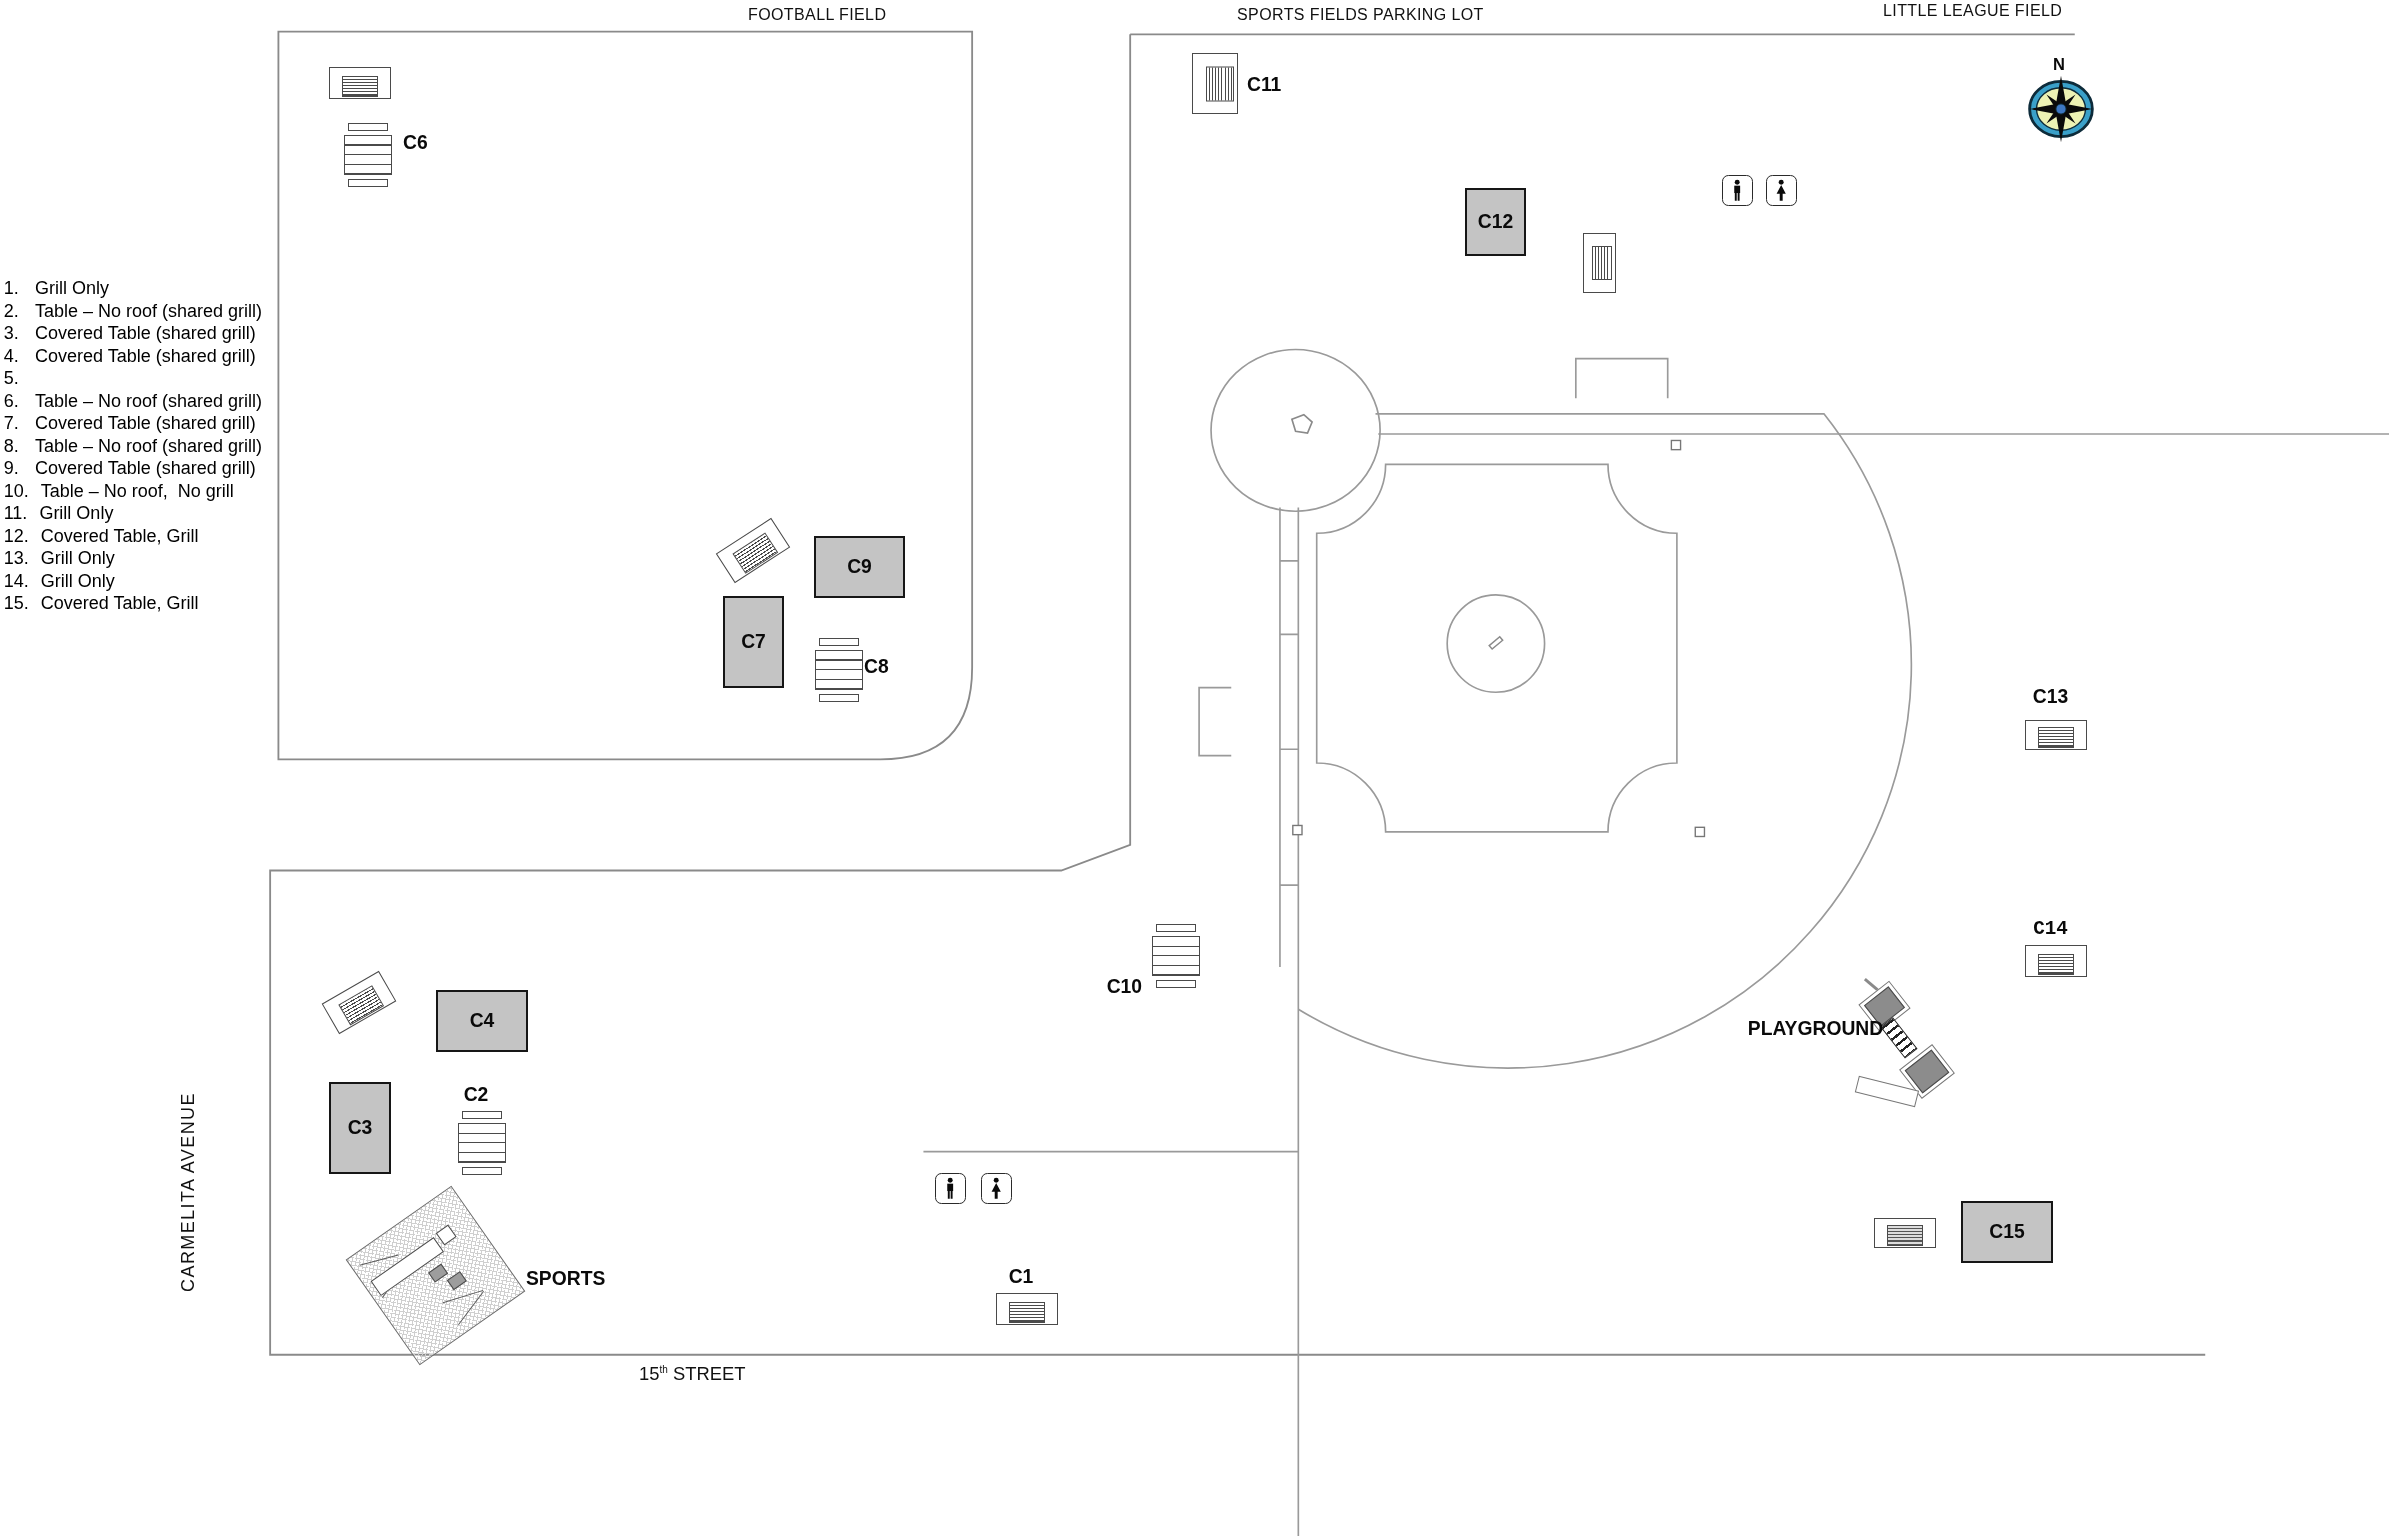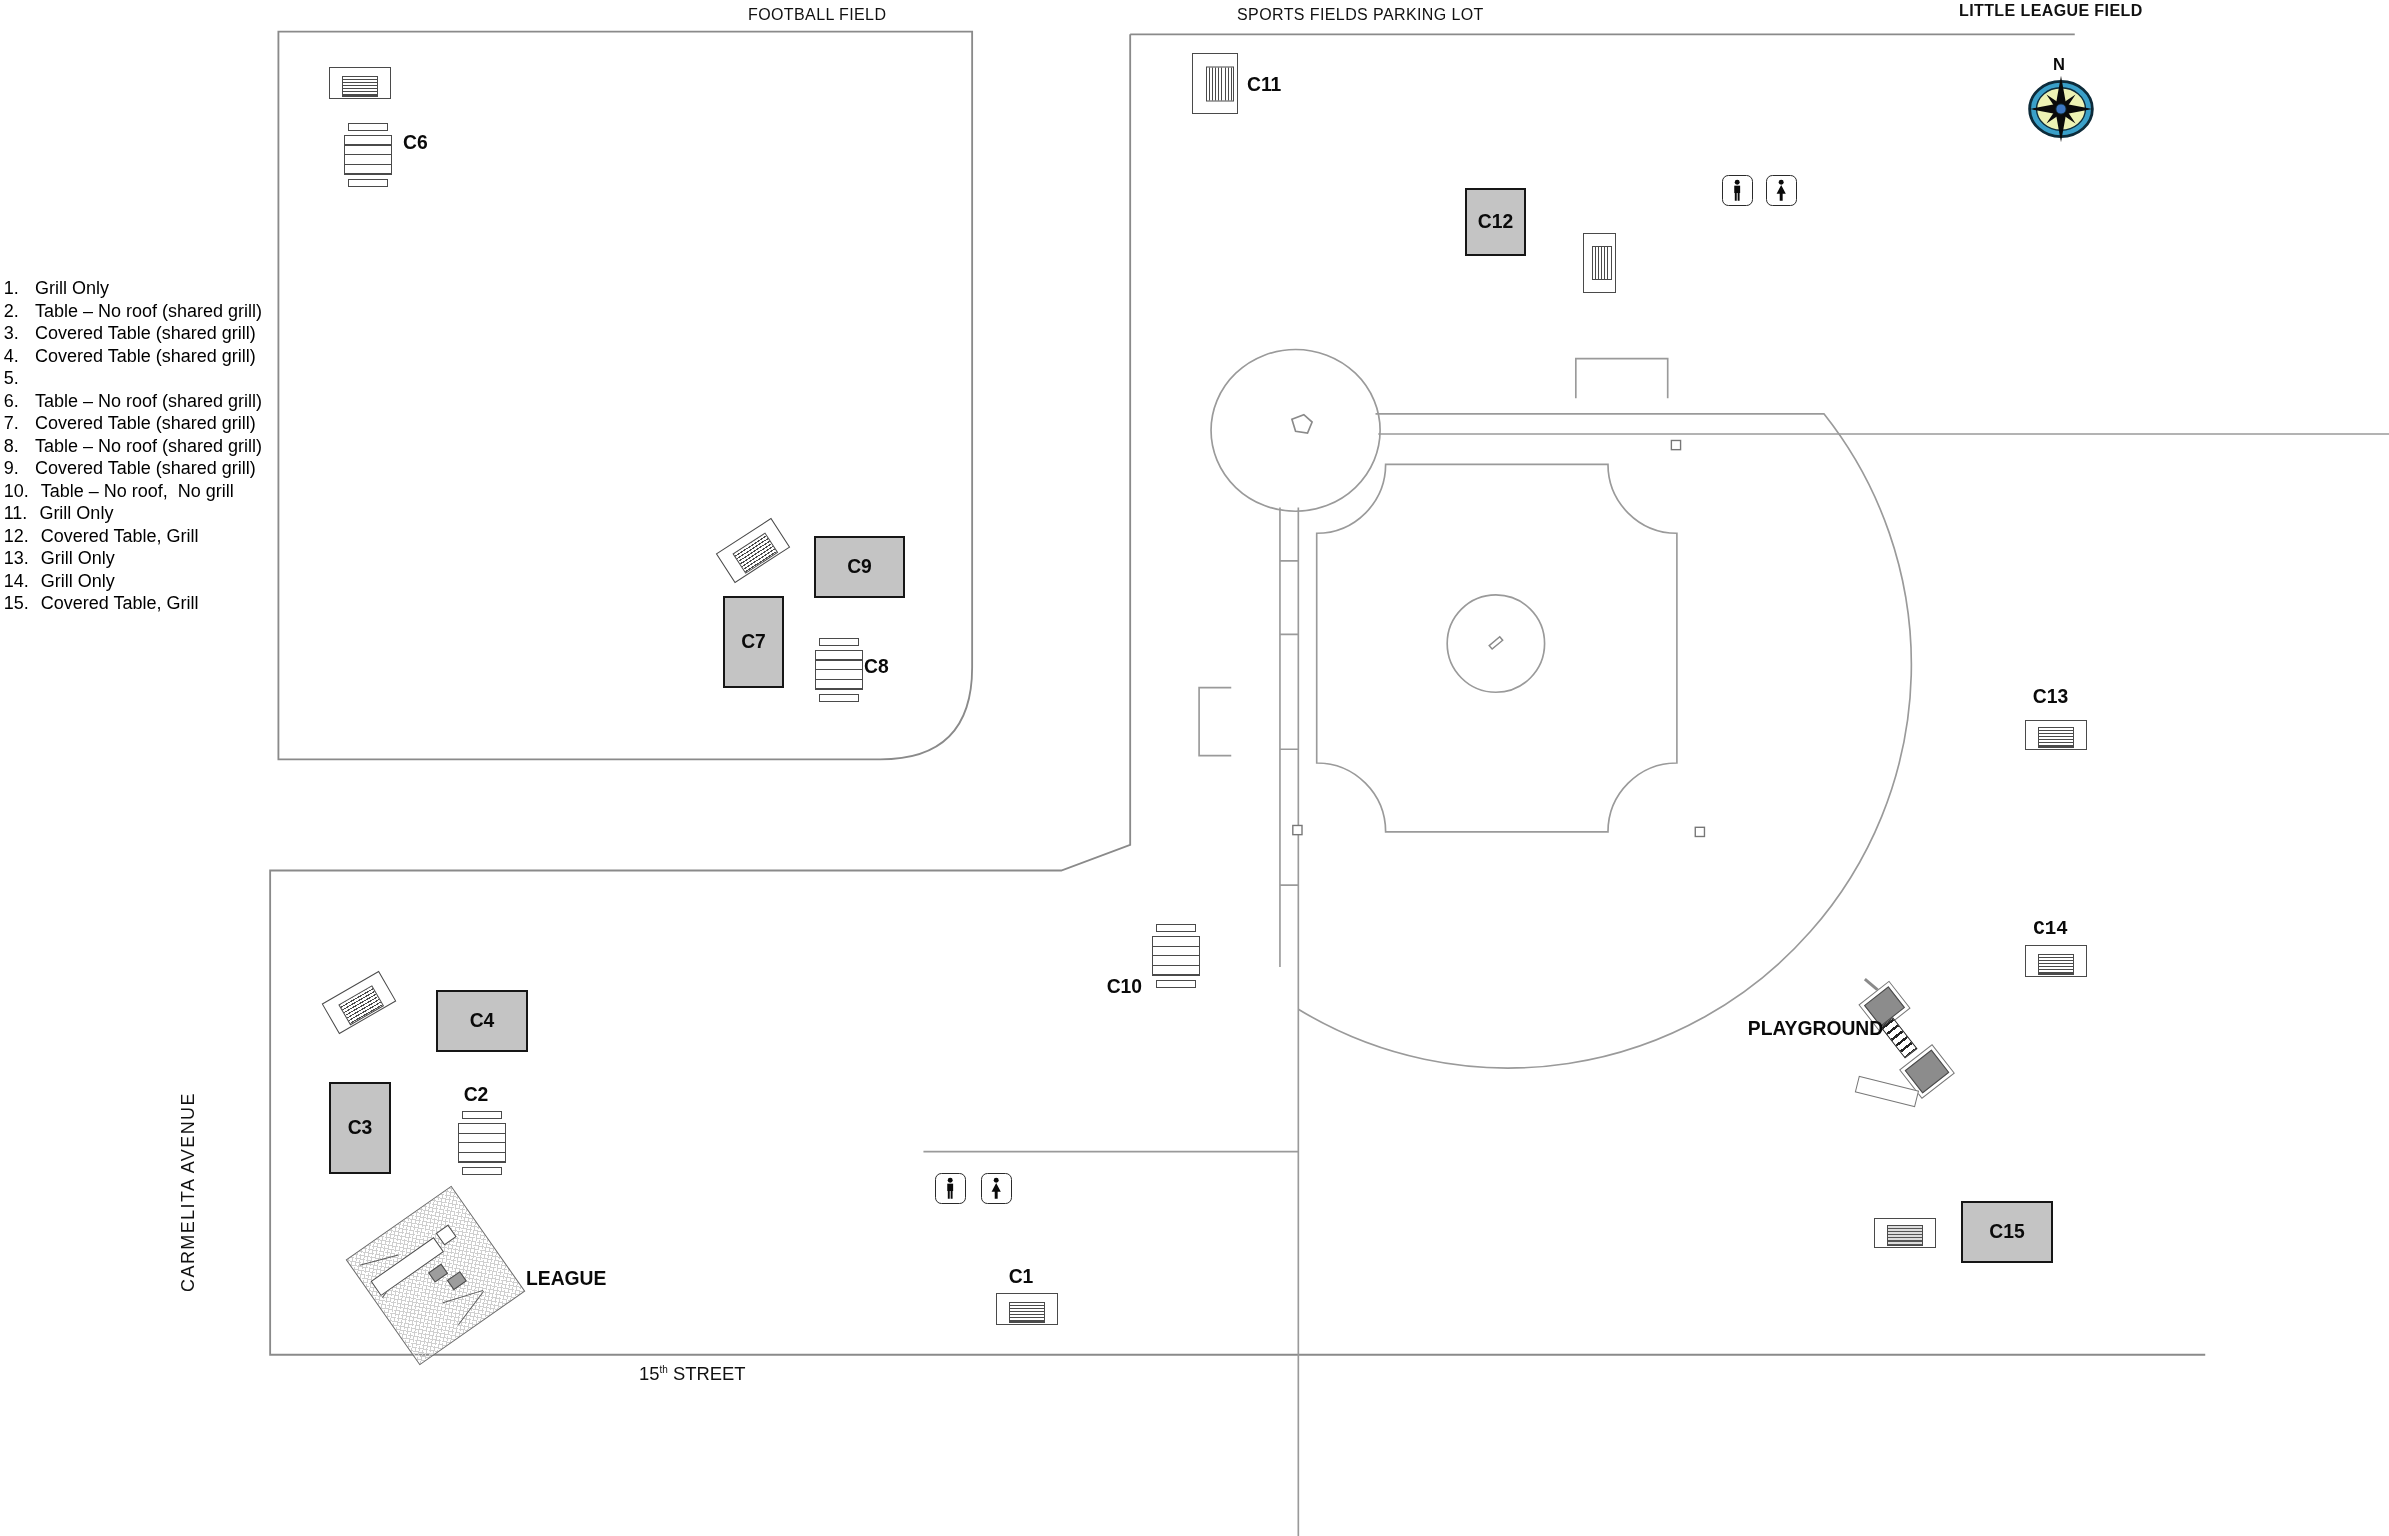--- a/index.html
+++ b/index.html
@@ -93,21 +93,21 @@
 
     <path d="M1340,748 H1305 V822 H1340" fill="none" stroke="#9a9a9a" stroke-width="1.8"></path>
 
     <rect x="1819" y="479" width="10" height="10" fill="#fff" stroke="#777" stroke-width="1.5"></rect>
     <rect x="1845" y="900" width="10" height="10" fill="#fff" stroke="#777" stroke-width="1.5"></rect>
     <rect x="1407" y="898" width="10" height="10" fill="#fff" stroke="#777" stroke-width="1.5"></rect>
   </svg>
 
   <div class="abs zone-label" style="left:724px;top:5.5px;width:110px;">FOOTBALL FIELD</div>
   <div class="abs zone-label" style="left:1213px;top:5.5px;width:211px;">SPORTS FIELDS PARKING LOT</div>
-  <div class="abs zone-label" style="left:1935px;top:1.8px;width:147px;font-weight:bold;">LITTLE LEAGUE FIELD</div>
+  <div class="abs zone-label" style="left:1859px;top:1.8px;width:147px;">LITTLE LEAGUE FIELD</div>
 
   <div class="abs legend" id="legend-list">
       <div class="legend-row">
         <span class="lnum">1.</span>
         <span class="ltxt">Grill Only</span>
       </div>
       <div class="legend-row">
         <span class="lnum">2.</span>
         <span class="ltxt">Table – No roof (shared grill)</span>
       </div>
@@ -303,16 +303,16 @@
 
   <div class="abs site-label ctr" style="left:997px;top:1266px;width:48px;">C1</div>
   <div class="abs site-label ctr" style="left:452px;top:1084px;width:48px;">C2</div>
   <div class="abs site-label" style="left:403px;top:132px;">C6</div>
   <div class="abs site-label" style="left:864px;top:656px;">C8</div>
   <div class="abs site-label rgt" style="left:1084px;top:952px;width:58px;">C10</div>
   <div class="abs site-label" style="left:1247px;top:74px;">C11</div>
   <div class="abs site-label ctr" style="left:2022px;top:686px;width:57px;">C13</div>
   <div class="abs site-label ctr" style="left:2022px;top:918px;width:57px;font-family:Liberation Mono, monospace;">C14</div>
   <div class="abs site-label ctr" style="left:1728px;top:1018px;width:175px;">PLAYGROUND</div>
-  <div class="abs site-label" style="left:526px;top:1268px;">LEAGUE</div>
+  <div class="abs site-label" style="left:526px;top:1268px;">SPORTS</div>
 
 </div>
 
 
 </body></html>

